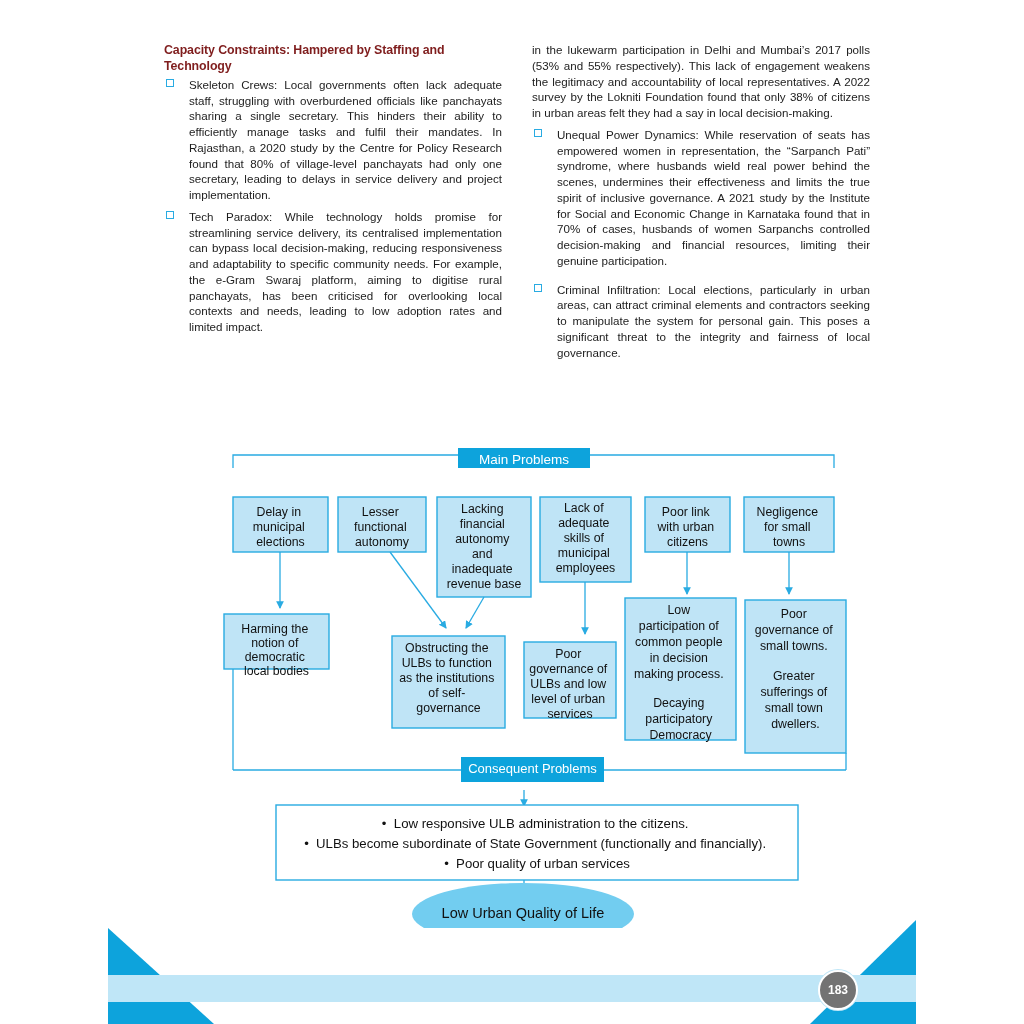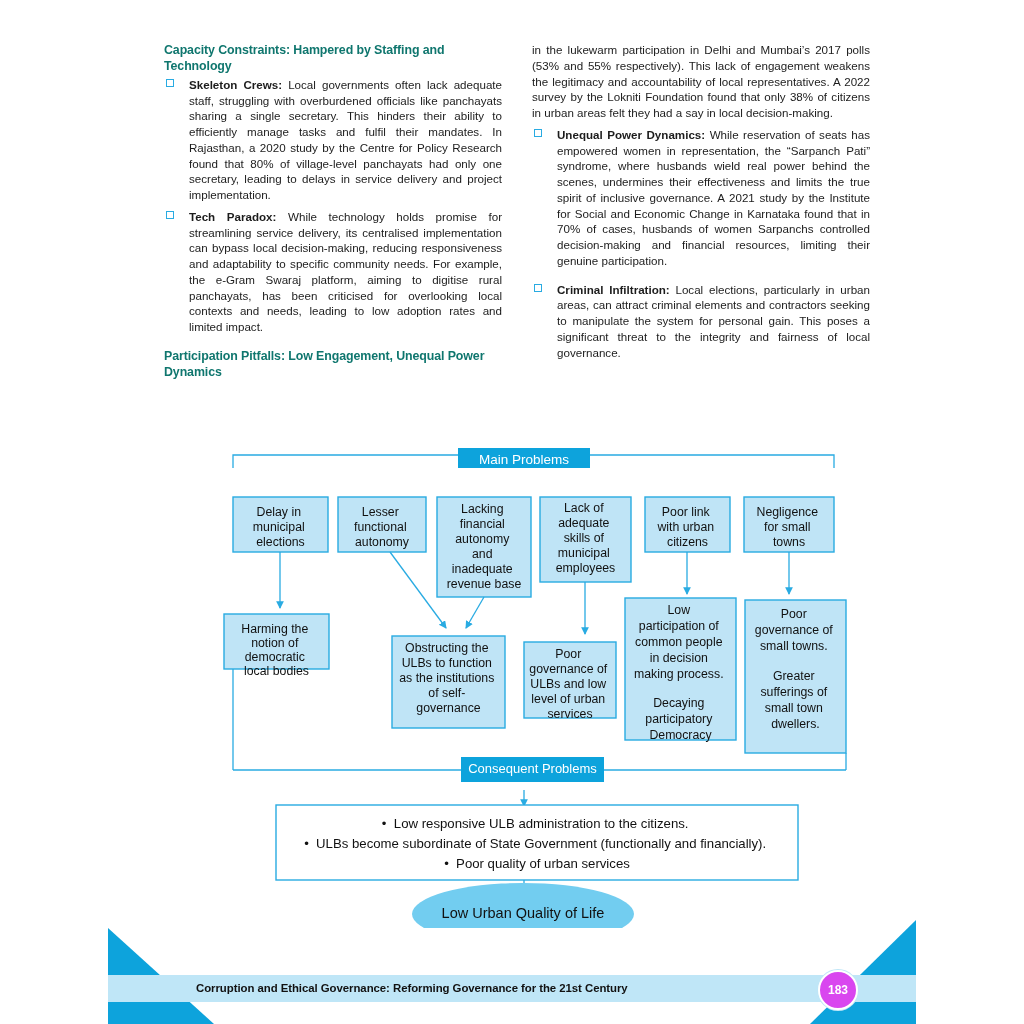--- a/index.html
+++ b/index.html
@@ -20,21 +20,21 @@
     display:flex;
     gap:30px;
   }
   .col{width:338px;}
 
   h3.sec{
     font-size:12.4px;
     font-weight:bold;
     line-height:1.32;
     margin:0 0 2px 0;
-    color:#0f766e;
+    color:#7f1d1d;
     letter-spacing:-0.1px;
   }
   .spacer-sm{height:7px;}
 
   ul.blist{list-style:none;margin:0;padding:0;}
   ul.blist li{
     position:relative;
     padding-left:25px;
     margin-bottom:6px;
     font-size:11.6px;
@@ -42,21 +42,21 @@
     text-align:justify;
     color:#1c1c1c;
   }
   ul.blist li .sq{
     position:absolute;left:2px;top:2.5px;
     width:8px;height:8px;
     border:1.6px solid #29ABE2;
     box-sizing:border-box;
     display:block;
   }
-  ul.blist li b{font-weight:bold;}
+  ul.blist li b{font-weight:normal;}
 
   
   .diagram{
     position:absolute;
     left:0;top:448px;
     width:1024px;height:480px;margin-left:24px;
   }
   .diagram svg{display:block;}
 
   
@@ -76,21 +76,21 @@
     font-size:11.4px;
     font-weight:bold;
     color:#111111;
     letter-spacing:-0.05px;
   }
   .pagenum{
     position:absolute;
     left:818px;top:50px;
     width:36px;height:36px;
     border-radius:50%;
-    background:#d946ef;
+    background:#737373;
     border:2.5px solid #ffffff;
     color:#ffffff;
     font-size:12px;font-weight:bold;
     display:flex;align-items:center;justify-content:center;
     box-shadow:0 0 0 1px #BFE6F7;
   }
 </style>
 </head>
 <body>
 
@@ -104,21 +104,20 @@
         <li>
           <span class="sq"></span>
           <b>Skeleton Crews:</b><span> Local governments often lack adequate staff, struggling with overburdened officials like panchayats sharing a single secretary. This hinders their ability to efficiently manage tasks and fulfil their mandates. In Rajasthan, a 2020 study by the Centre for Policy Research found that 80% of village-level panchayats had only one secretary, leading to delays in service delivery and project implementation.</span>
         </li>
         <li>
           <span class="sq"></span>
           <b>Tech Paradox:</b><span> While technology holds promise for streamlining service delivery, its centralised implementation can bypass local decision-making, reducing responsiveness and adaptability to specific community needs. For example, the e-Gram Swaraj platform, aiming to digitise rural panchayats, has been criticised for overlooking local contexts and needs, leading to low adoption rates and limited impact.</span>
         </li>
       </ul>
       <div class="spacer-sm"></div>
-      <h3 class="sec">Participation Pitfalls: Low Engagement, Unequal Power Dynamics</h3>
     </div>
 
     <div class="col">
       <p style="margin:0 0 6px 0;font-size:11.6px;line-height:1.36;text-align:justify;color:#1c1c1c;">in the lukewarm participation in Delhi and Mumbai’s 2017 polls (53% and 55% respectively). This lack of engagement weakens the legitimacy and accountability of local representatives. A 2022 survey by the Lokniti Foundation found that only 38% of citizens in urban areas felt they had a say in local decision-making.</p>
       <ul class="blist">
         <li>
           <span class="sq"></span>
           <b>Unequal Power Dynamics:</b><span> While reservation of seats has empowered women in representation, the “Sarpanch Pati” syndrome, where husbands wield real power behind the scenes, undermines their effectiveness and limits the true spirit of inclusive governance. A 2021 study by the Institute for Social and Economic Change in Karnataka found that in 70% of cases, husbands of women Sarpanchs controlled decision-making and financial resources, limiting their genuine participation.</span>
         </li>
       </ul>
@@ -315,17 +314,16 @@
       </g>
     </svg>
   </div>
 
   <div class="footer-wrap">
     <svg width="1024" height="104" style="position:absolute;left:0;top:0;">
       <polygon points="108,8 108,104 214,104" fill="#0DA3DC"></polygon>
       <polygon points="916,0 916,104 810,104" fill="#0DA3DC"></polygon>
     </svg>
     <div class="footer-bar"></div>
-    <div class="footer-text">Corruption and Ethical Governance: Reforming Governance for the 21st Century</div>
     <div class="pagenum">183</div>
   </div>
 
 </div>
 
 </body></html>

